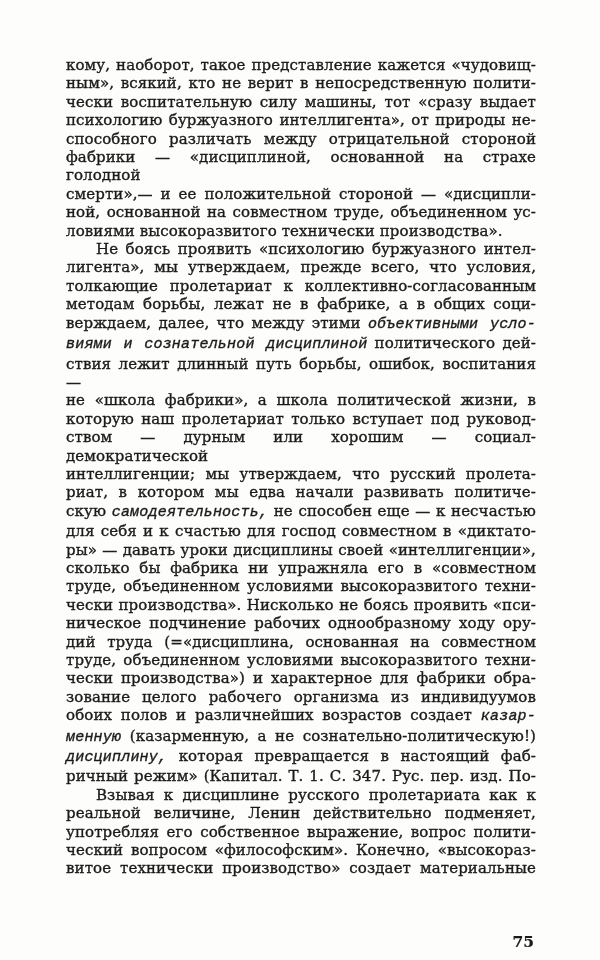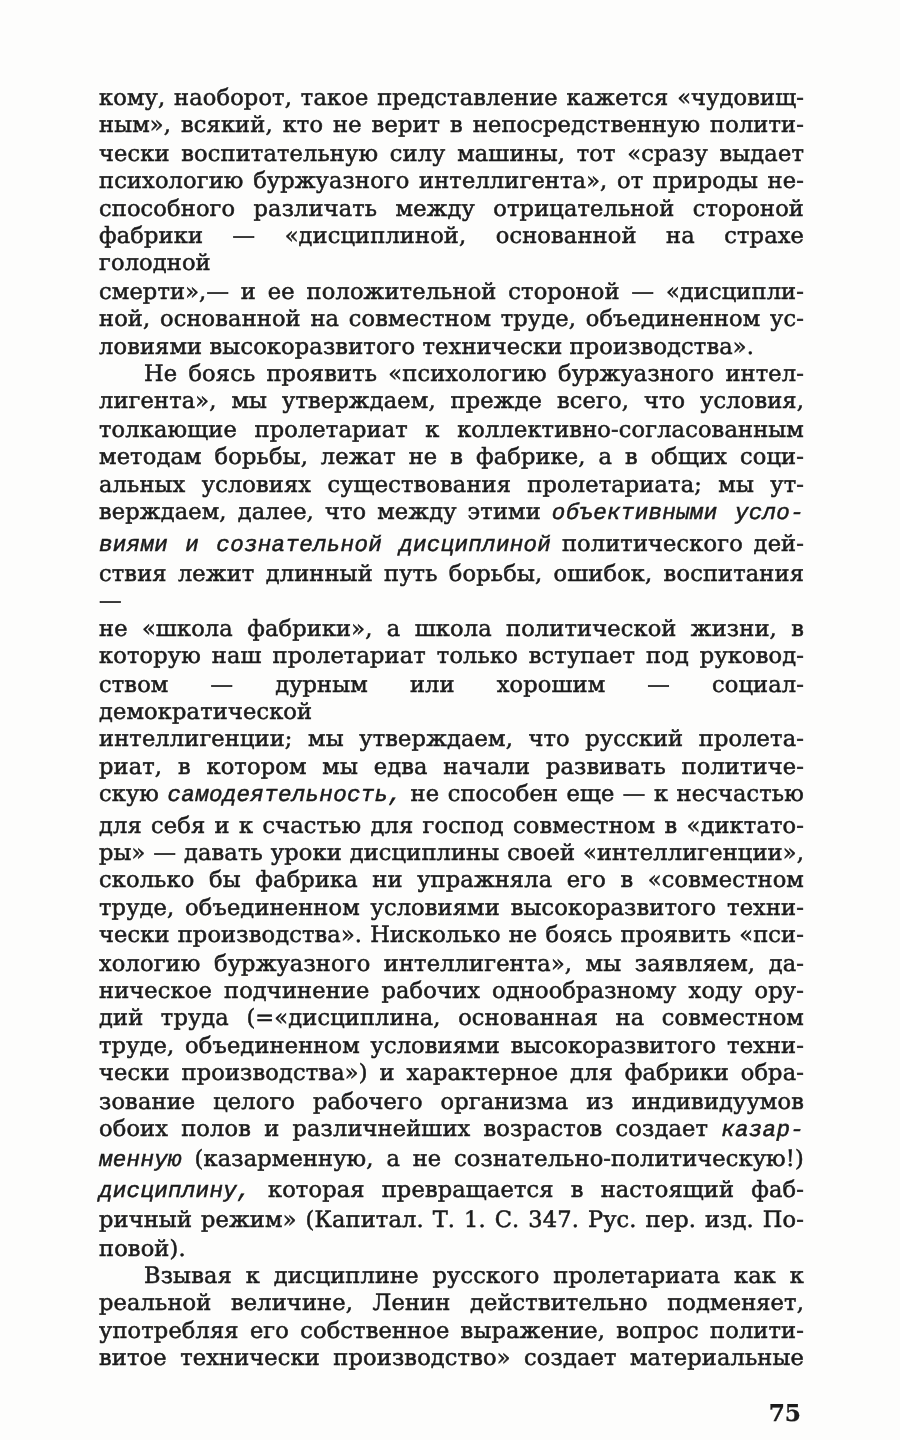--- a/index.html
+++ b/index.html
@@ -78,48 +78,46 @@
         <div class="line"><span>фабрики — «дисциплиной, основанной на страхе голодной</span></div>
         <div class="line"><span>смерти»,— и ее положительной стороной — «дисципли-</span></div>
         <div class="line"><span>ной, основанной на совместном труде, объединенном ус-</span></div>
         <div class="line flush"><span>ловиями высокоразвитого технически производства».</span></div>
       </div>
       <div class="para indented">
         <div class="line"><span>Не боясь проявить «психологию буржуазного интел-</span></div>
         <div class="line"><span>лигента», мы утверждаем, прежде всего, что условия,</span></div>
         <div class="line"><span>толкающие пролетариат к коллективно-согласованным</span></div>
         <div class="line"><span>методам борьбы, лежат не в фабрике, а в общих соци-</span></div>
-        <div class="line"><span>альных условиях существования пролетариата; мы ут-</span></div>
         <div class="line"><span>верждаем, далее, что между этими </span><i>объективными усло-</i></div>
         <div class="line"><i>виями и сознательной дисциплиной</i><span> политического дей-</span></div>
         <div class="line"><span>ствия лежит длинный путь борьбы, ошибок, воспитания —</span></div>
         <div class="line"><span>не «школа фабрики», а школа политической жизни, в</span></div>
         <div class="line"><span>которую наш пролетариат только вступает под руковод-</span></div>
         <div class="line"><span>ством — дурным или хорошим — социал-демократической</span></div>
         <div class="line"><span>интеллигенции; мы утверждаем, что русский пролета-</span></div>
         <div class="line"><span>риат, в котором мы едва начали развивать политиче-</span></div>
         <div class="line"><span>скую </span><i>самодеятельность,</i><span> не способен еще — к несчастью</span></div>
         <div class="line"><span>для себя и к счастью для господ совместном в «диктато-</span></div>
         <div class="line"><span>ры» — давать уроки дисциплины своей «интеллигенции»,</span></div>
         <div class="line"><span>сколько бы фабрика ни упражняла его в «совместном</span></div>
         <div class="line"><span>труде, объединенном условиями высокоразвитого техни-</span></div>
         <div class="line"><span>чески производства». Нисколько не боясь проявить «пси-</span></div>
-        <div class="line"><span>хологию буржуазного интеллигента», мы заявляем, да-</span></div>
         <div class="line"><span>ническое подчинение рабочих однообразному ходу ору-</span></div>
         <div class="line"><span>дий труда (=«дисциплина, основанная на совместном</span></div>
         <div class="line"><span>труде, объединенном условиями высокоразвитого техни-</span></div>
         <div class="line"><span>чески производства») и характерное для фабрики обра-</span></div>
         <div class="line"><span>зование целого рабочего организма из индивидуумов</span></div>
         <div class="line"><span>обоих полов и различнейших возрастов создает </span><i>казар-</i></div>
         <div class="line"><i>менную</i><span> (казарменную, а не сознательно-политическую!)</span></div>
         <div class="line"><i>дисциплину,</i><span> которая превращается в настоящий фаб-</span></div>
         <div class="line"><span>ричный режим» (Капитал. Т. 1. С. 347. Рус. пер. изд. По-</span></div>
-        <div class="line flush"><span>повой).</span></div>
       </div>
       <div class="para indented">
         <div class="line"><span>Взывая к дисциплине русского пролетариата как к</span></div>
         <div class="line"><span>реальной величине, Ленин действительно подменяет,</span></div>
         <div class="line"><span>употребляя его собственное выражение, вопрос полити-</span></div>
+        <div class="line"><span>ческий вопросом «философским». Конечно, «высокораз-</span></div>
         <div class="line"><span>витое технически производство» создает материальные</span></div>
       </div>
     </div>
   <div class="page-number">75</div>
 </div>
 
 </body></html>

